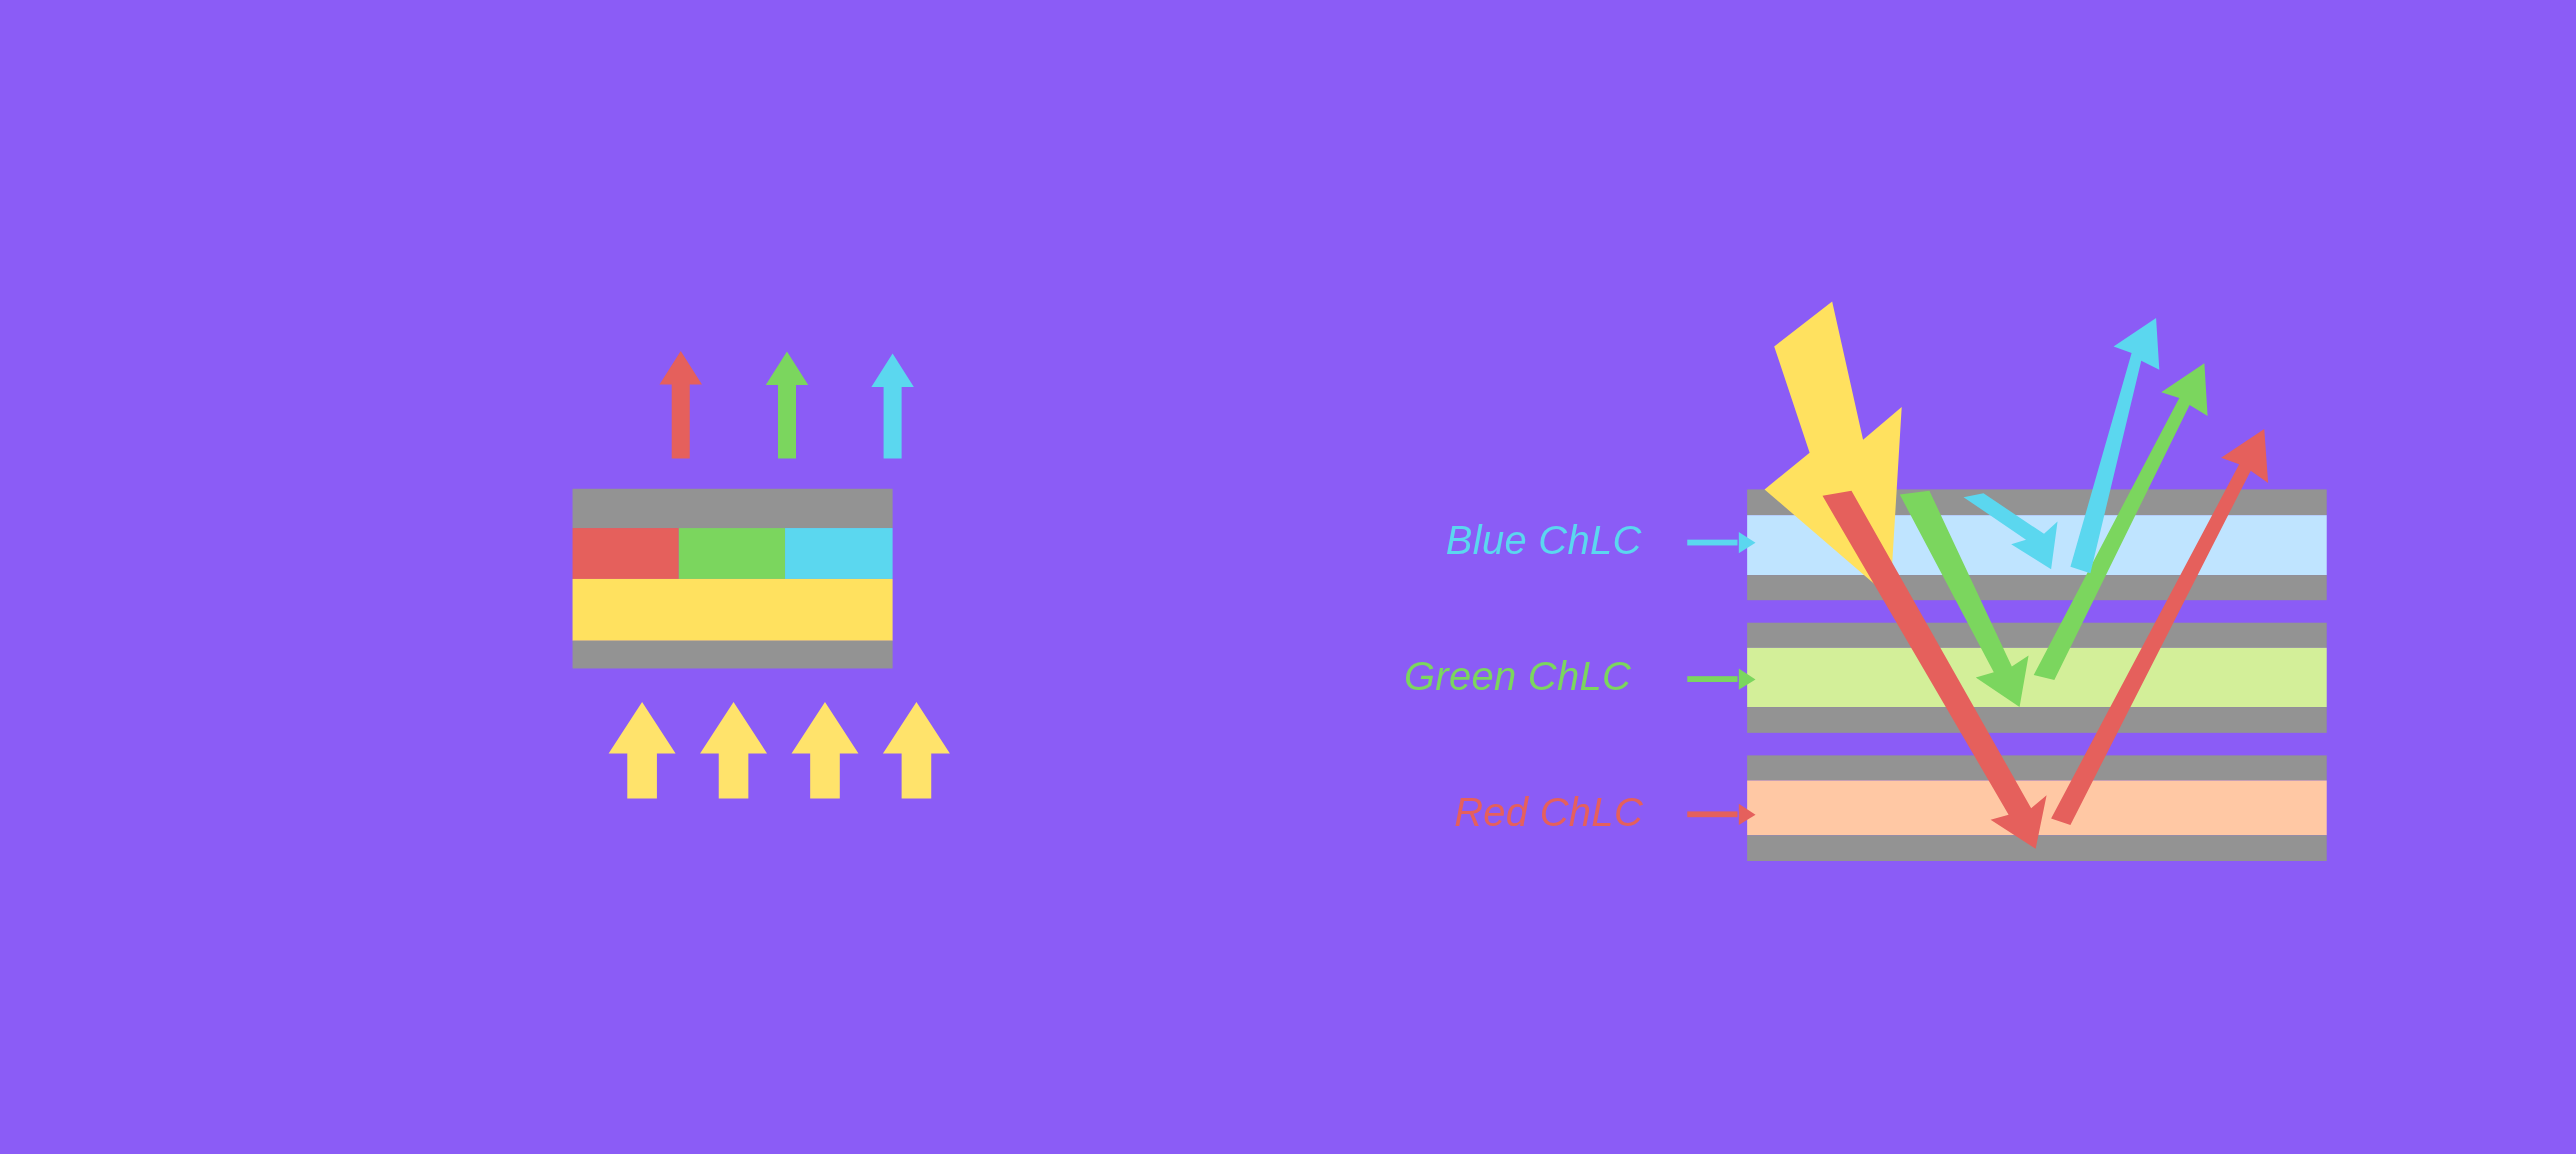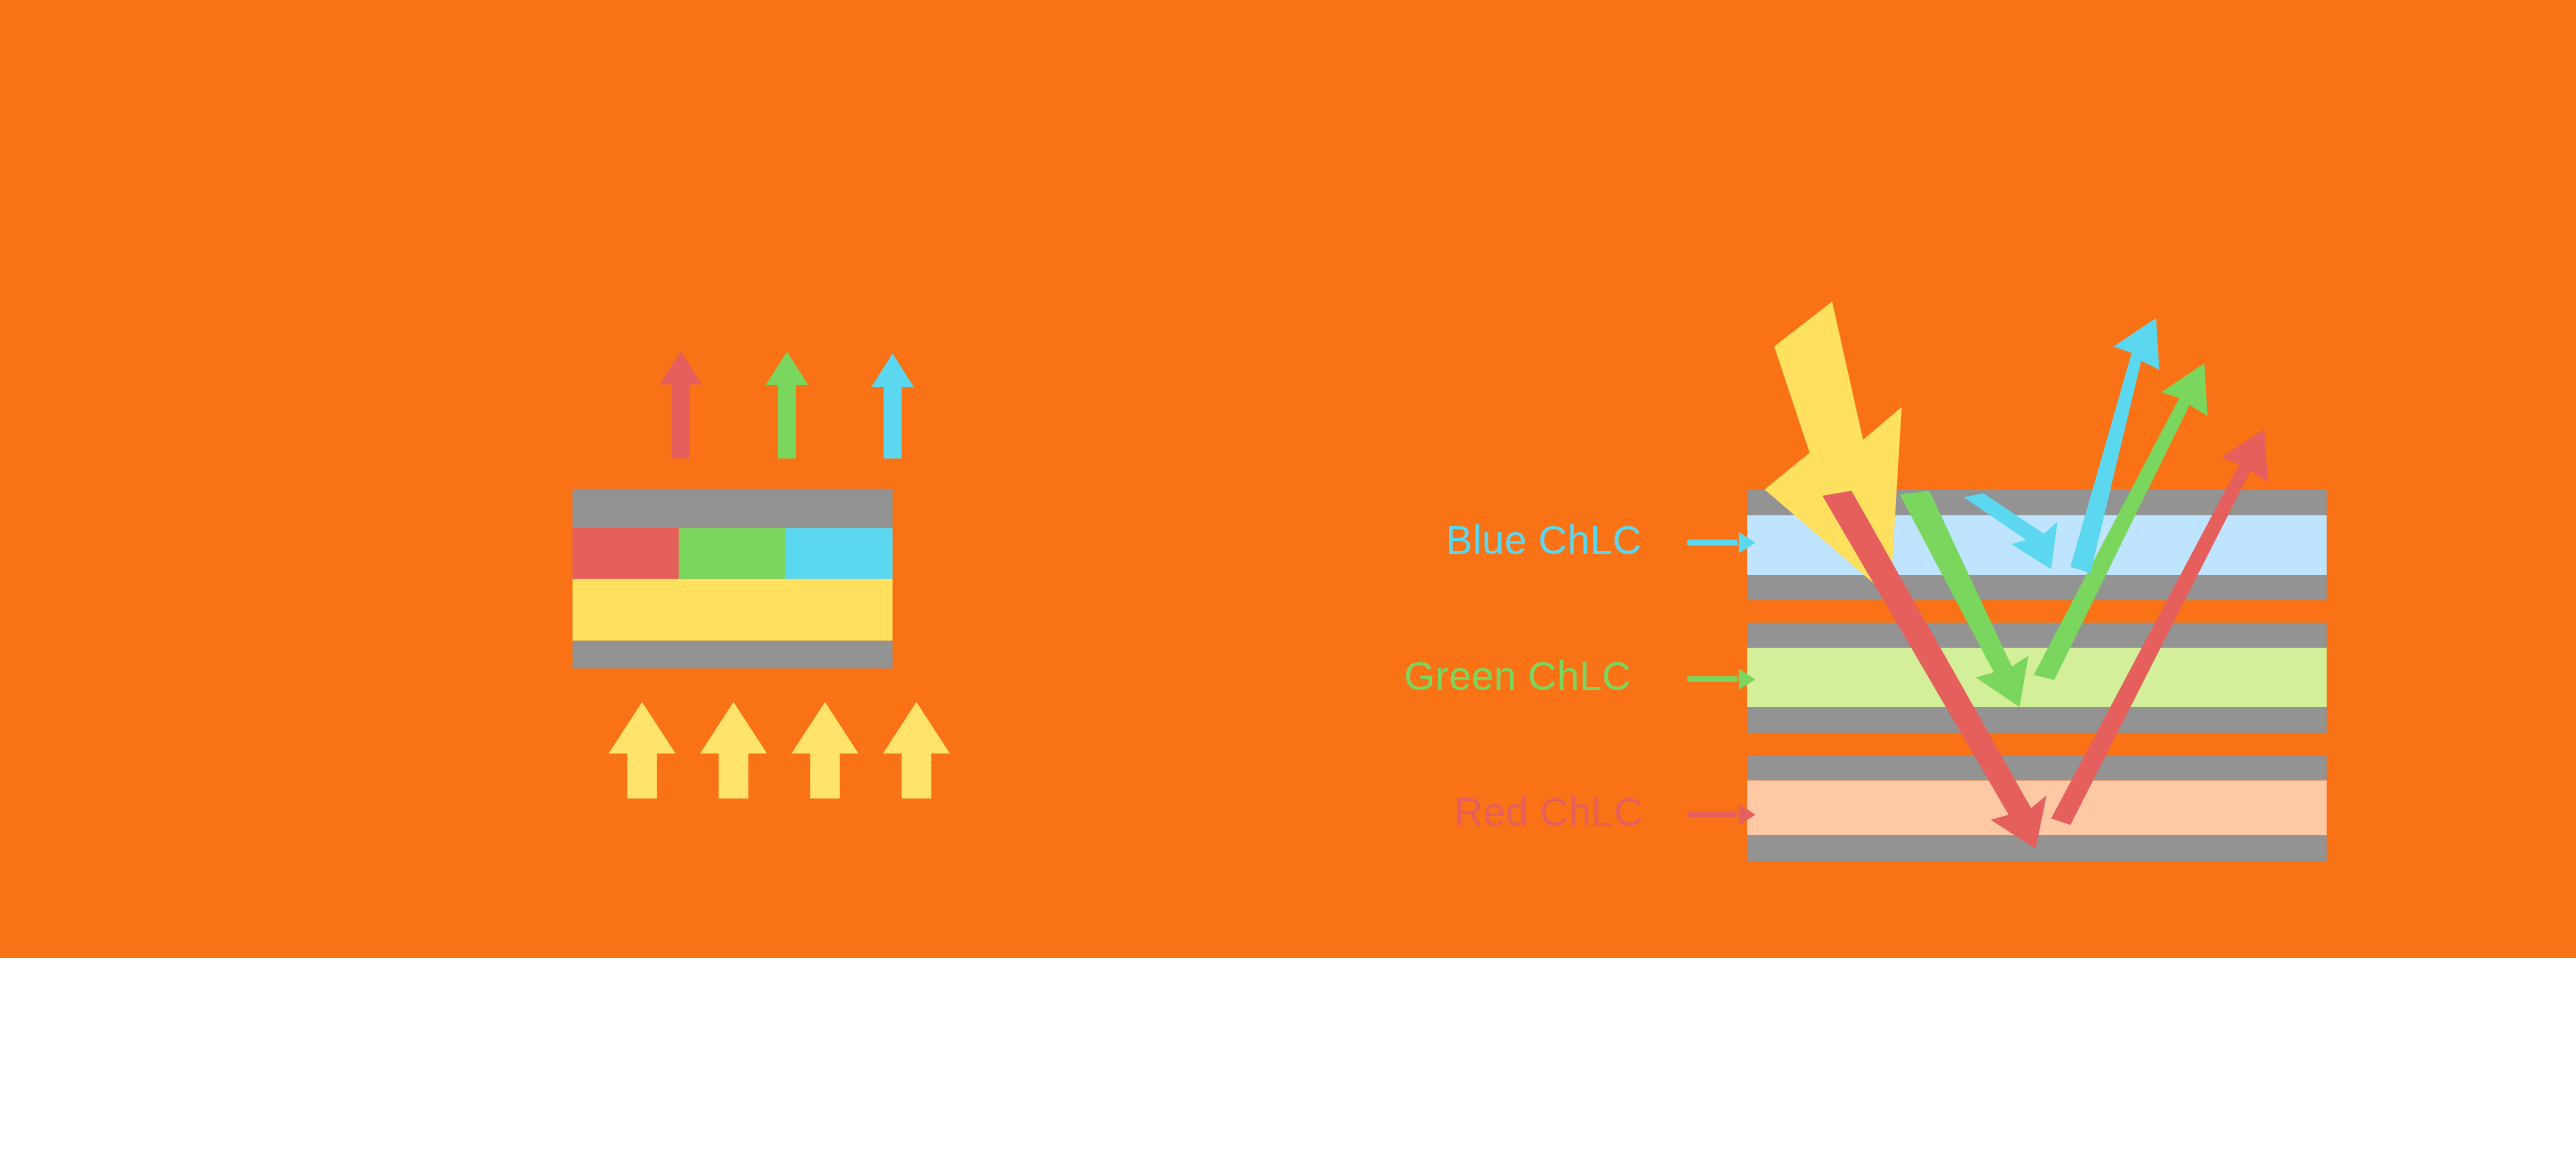--- a/index.html
+++ b/index.html
@@ -7,23 +7,24 @@
     margin: 0;
     padding: 0;
     background: #ffffff;
   }
   body {
     font-family: "Liberation Sans", sans-serif;
   }
   #stage {
     position: relative;
     width: 2576px;
-    height: 958px;
-    background: #f97316;
+    height: 1154px;
+    background: #8b5cf6;
     overflow: hidden;
+    font-style: italic;
   }
   #diagram-svg {
     position: absolute;
     left: 0;
     top: 0;
     width: 2576px;
     height: 1154px;
     display: block;
   }
   .lbl {

